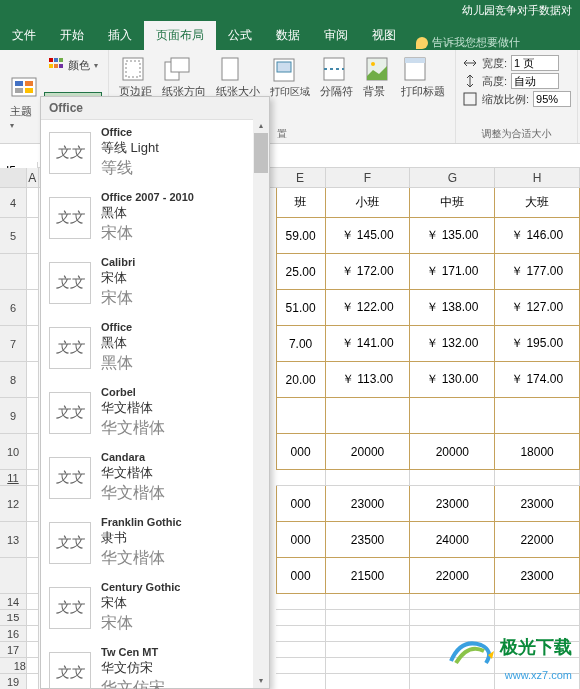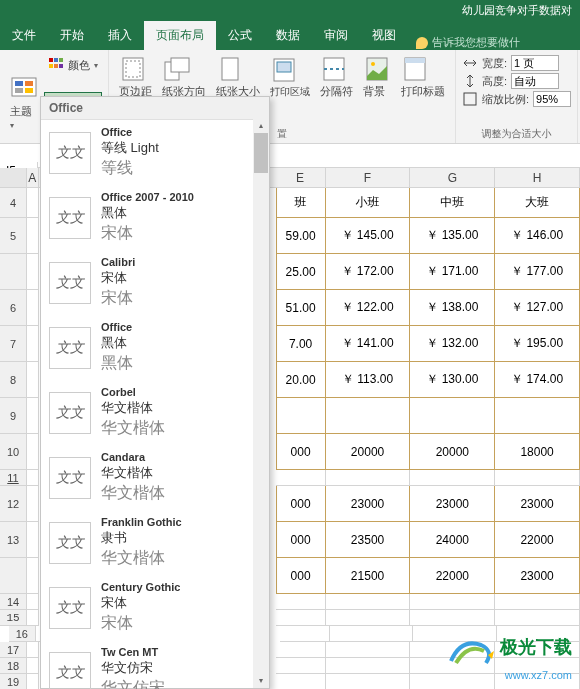--- a/index.html
+++ b/index.html
@@ -346,39 +346,39 @@
       <div style="display: flex;">
         <div class="row-h tight" style="width: 28px; height: 16px; line-height: 16px; font-family: Liberation Mono, monospace;">15</div>
         <div class="cell" style="width: 12px; height: 16px;"></div>
         <div style="width: 246px; height: 16px;"></div>
         <div class="cell" style="width: 52px; height: 16px;"></div>
         <div class="cell" style="width: 88px; height: 16px;"></div>
         <div class="cell" style="width: 88px; height: 16px;"></div>
         <div class="cell" style="width: 88px; height: 16px;"></div>
       </div>
       <div style="display: flex;">
-        <div class="row-h tight" style="width: 28px; height: 16px; line-height: 16px; margin-left: 9px;">16</div>
+        <div class="row-h tight" style="width: 28px; height: 16px; line-height: 16px;">16</div>
         <div class="cell" style="width: 12px; height: 16px;"></div>
         <div style="width: 246px; height: 16px;"></div>
         <div class="cell" style="width: 52px; height: 16px;"></div>
         <div class="cell" style="width: 88px; height: 16px;"></div>
         <div class="cell" style="width: 88px; height: 16px;"></div>
         <div class="cell" style="width: 88px; height: 16px;"></div>
       </div>
       <div style="display: flex;">
         <div class="row-h tight" style="width: 28px; height: 16px; line-height: 16px;">17</div>
         <div class="cell" style="width: 12px; height: 16px;"></div>
         <div style="width: 246px; height: 16px;"></div>
         <div class="cell" style="width: 52px; height: 16px;"></div>
         <div class="cell" style="width: 88px; height: 16px;"></div>
         <div class="cell" style="width: 88px; height: 16px;"></div>
         <div class="cell" style="width: 88px; height: 16px;"></div>
       </div>
       <div style="display: flex;">
-        <div class="row-h tight" style="width: 28px; height: 16px; line-height: 16px;">18</div>
+        <div class="row-h tight" style="width: 28px; height: 16px; line-height: 16px; text-align: right;">18</div>
         <div class="cell" style="width: 12px; height: 16px;"></div>
         <div style="width: 246px; height: 16px;"></div>
         <div class="cell" style="width: 52px; height: 16px;"></div>
         <div class="cell" style="width: 88px; height: 16px;"></div>
         <div class="cell" style="width: 88px; height: 16px;"></div>
         <div class="cell" style="width: 88px; height: 16px;"></div>
       </div>
       <div style="display: flex;">
         <div class="row-h tight" style="width: 28px; height: 16px; line-height: 16px;">19</div>
         <div class="cell" style="width: 12px; height: 16px;"></div>

